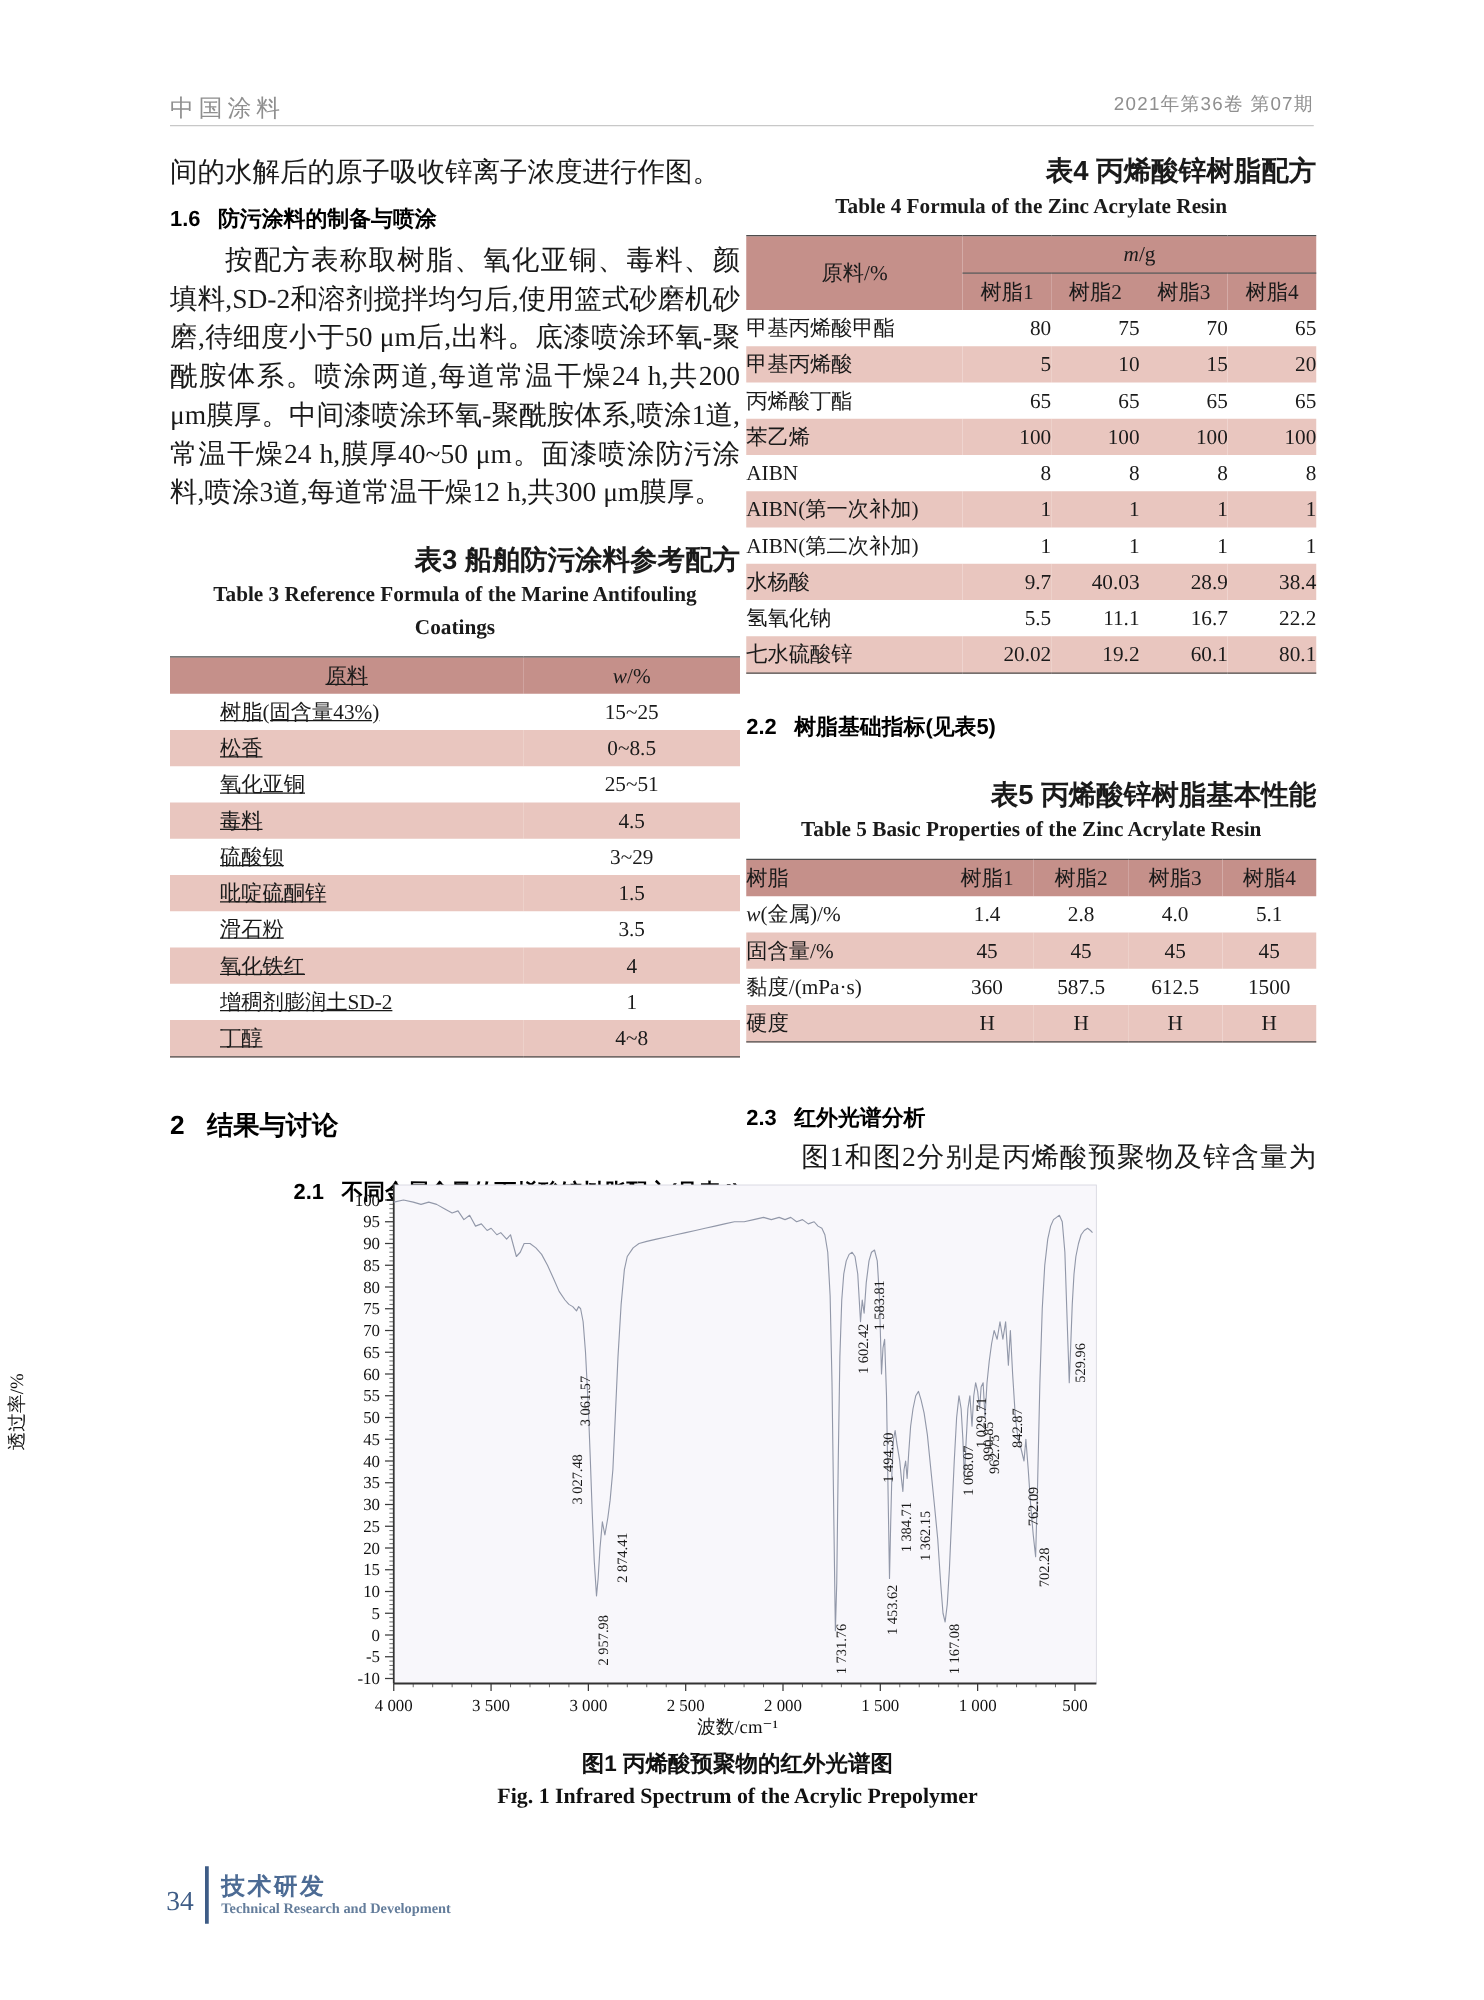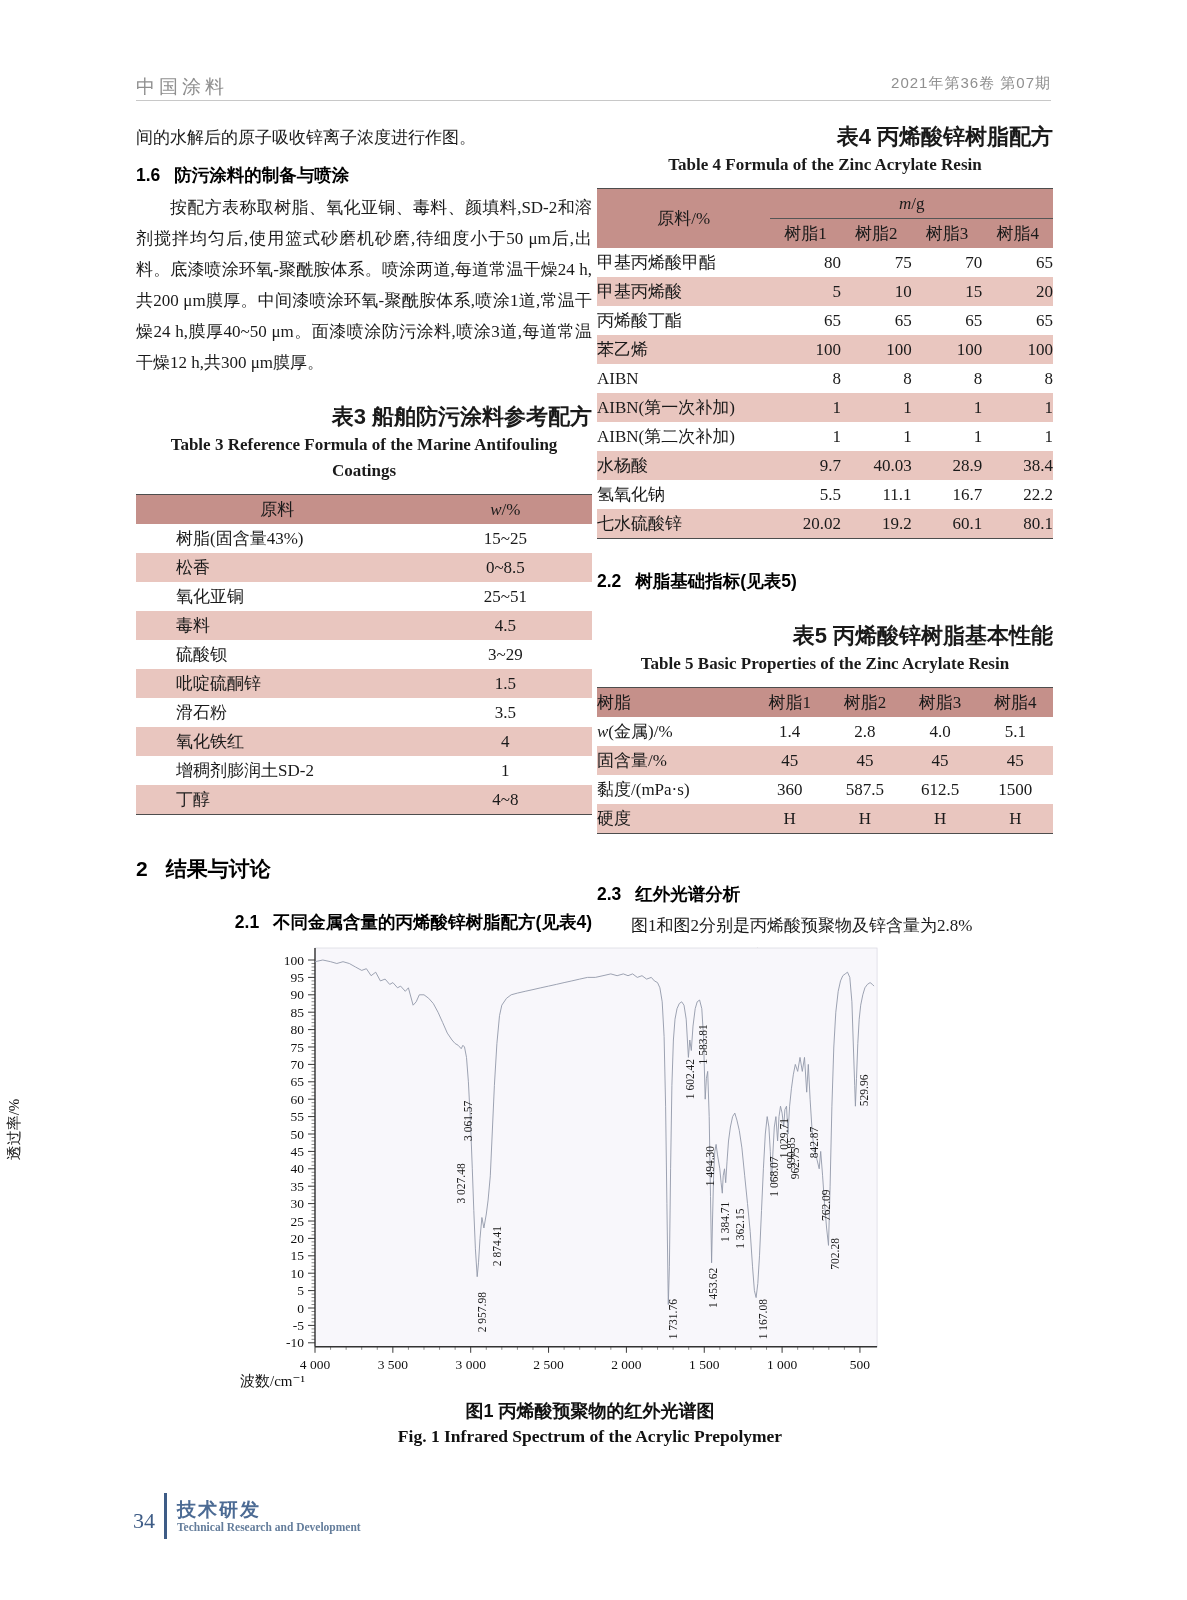--- a/index.html
+++ b/index.html
@@ -9,49 +9,49 @@
   .journal{position:absolute;left:136px;top:74px;font-size:19px;color:#8f8f8f;letter-spacing:4px;
            font-family:"Liberation Sans","DejaVu Sans",sans-serif;}
   .issue{position:absolute;right:136px;top:74px;font-size:15px;color:#8f8f8f;letter-spacing:1px;
          font-family:"Liberation Sans","DejaVu Sans",sans-serif;}
   .head-rule{position:absolute;left:136px;top:100px;width:915px;height:1px;background:#c8c8c8;}
   
   .col{position:absolute;top:122px;width:456px;}
   .col-left{left:136px;}
   .col-right{left:597px;}
   p{margin:0;}
-  .bodytext{font-size:17px;line-height:31px;text-align:justify;font-family:Liberation Serif, serif;}
+  .bodytext{font-size:22px;line-height:31px;text-align:justify;font-family:Liberation Serif, serif;}
   .indent{text-indent:2em;}
   .h-red{color:#000000;font-weight:bold;font-family:"Liberation Sans","DejaVu Sans",sans-serif;}
   .h-sub{font-size:17.5px;margin-top:10px;}
   .h-sub .num{margin-right:14px;}
   .h-main{font-size:21px;margin-top:40px;}
   .h-main .num{margin-right:18px;}
   
   .tbl-title-zh{font-size:22px;font-weight:bold;text-align:right;
                 font-family:"Liberation Sans","DejaVu Sans",sans-serif;}
   .tbl-title-en{font-size:17px;font-weight:bold;text-align:center;line-height:26px;}
   
   table{border-collapse:collapse;width:100%;font-size:17px;}
   .ptable{border-top:1.5px solid #4d4d4d;border-bottom:1.5px solid #4d4d4d;margin-top:10px;}
   .ptable td,.ptable th{font-weight:normal;height:29px;padding:0;}
   .ptable .hd{background:#c5908a;}
   .ptable tr.alt{background:#e9c6bf;}
   .lab{text-align:left;padding-left:8px;}
-  .t3 .lab{padding-left:40px;}
+  .t3 .lab{padding-left:40px;text-decoration:underline;}
   .t3 .val{text-align:center;width:38%;}
   .t3 th.lab3{text-align:center;padding-left:0;}
   .num-r{text-align:right;padding-right:16px;}
   .num-c{text-align:center;}
   .mg-cell{text-align:center;border-bottom:1px solid #555;height:30px;}
   
   .chart-wrap{position:absolute;left:240px;top:928px;width:720px;height:460px;}
   .ylab{position:absolute;left:-86px;top:1120px;width:200px;text-align:center;font-size:15px;
         transform:rotate(-90deg);color:#111;}
-  .xlab{position:absolute;left:240px;top:1372px;width:700px;text-align:left;font-size:15px;color:#111;}
+  .xlab{position:absolute;left:240px;top:1372px;width:700px;text-align:center;font-size:15px;color:#111;}
   .cap-zh{position:absolute;left:240px;top:1399px;width:700px;text-align:center;font-size:18px;
           font-weight:bold;font-family:"Liberation Sans","DejaVu Sans",sans-serif;color:#111;}
   .cap-en{position:absolute;left:240px;top:1426px;width:700px;text-align:center;font-size:17.5px;
           font-weight:bold;color:#111;}
   
   .footer{position:absolute;left:133px;top:1493px;display:flex;align-items:center;}
   .pageno{font-size:22px;color:#3e5c86;margin-right:9px;margin-top:10px;}
   .fbar{width:3px;height:46px;background:#3e5c86;margin-right:10px;}
   .fzh{font-size:19px;font-weight:bold;color:#4c6b94;line-height:22px;
        font-family:"Liberation Sans","DejaVu Sans",sans-serif;letter-spacing:2px;}

